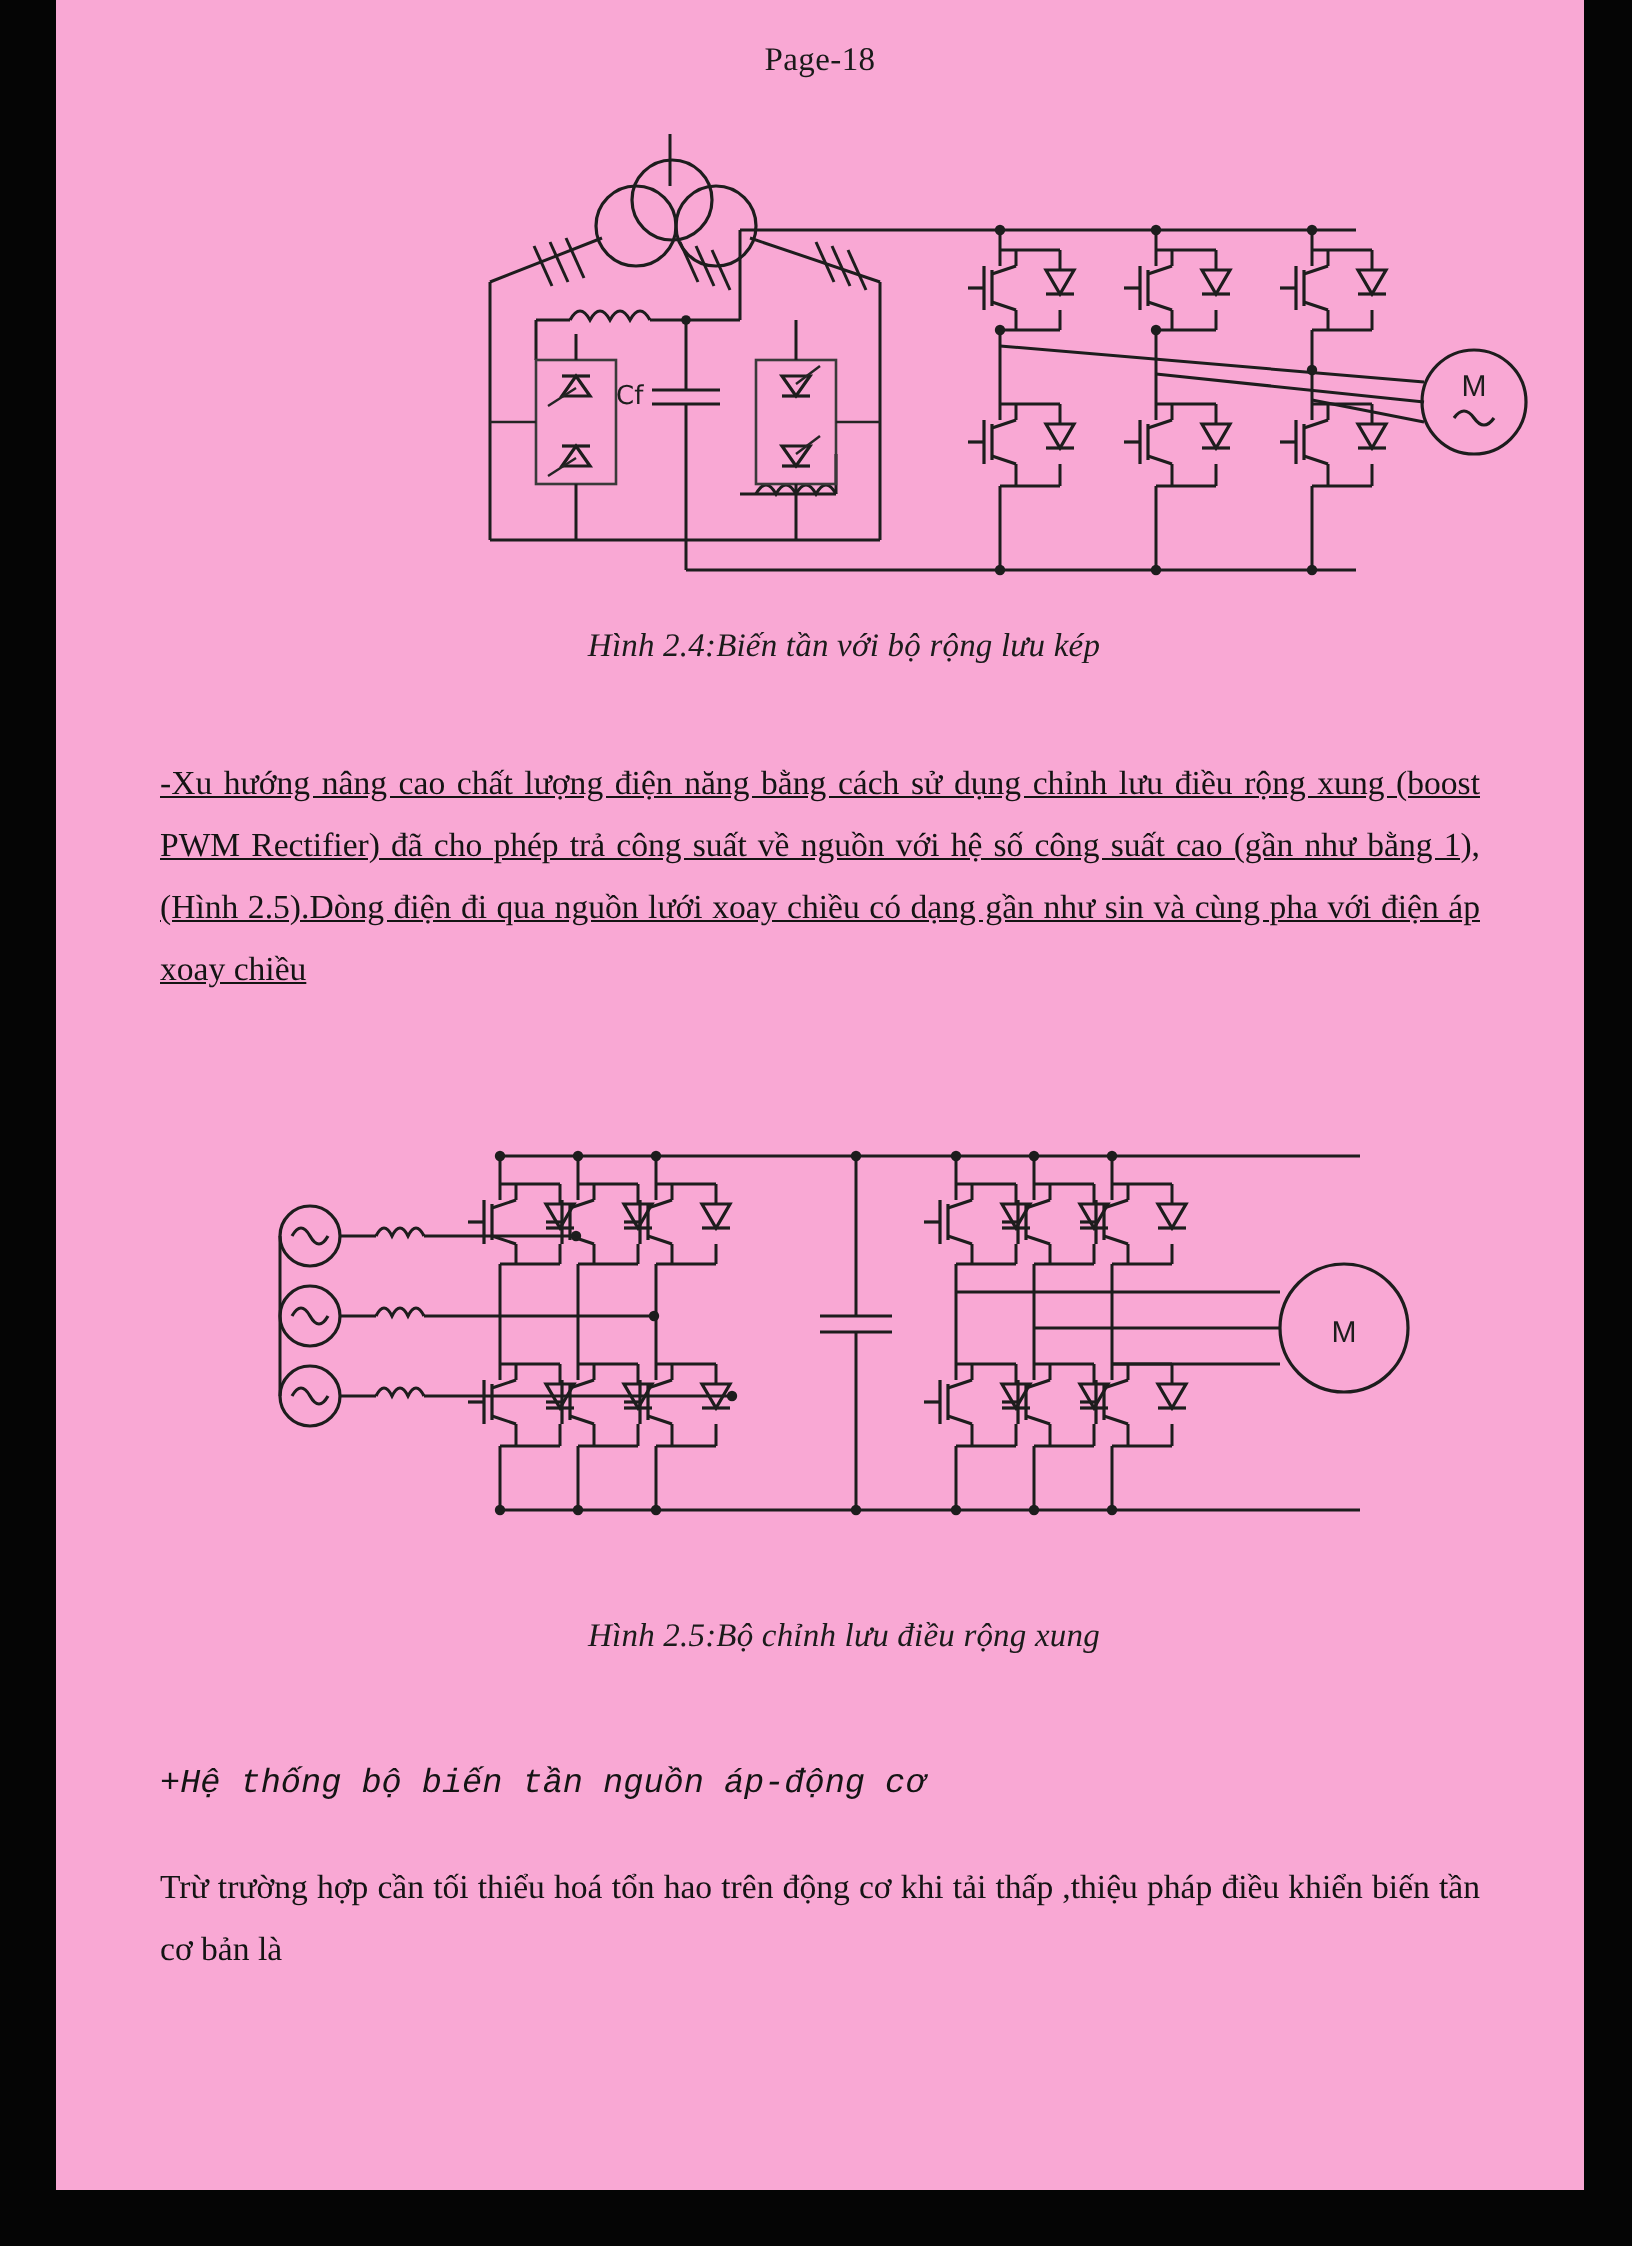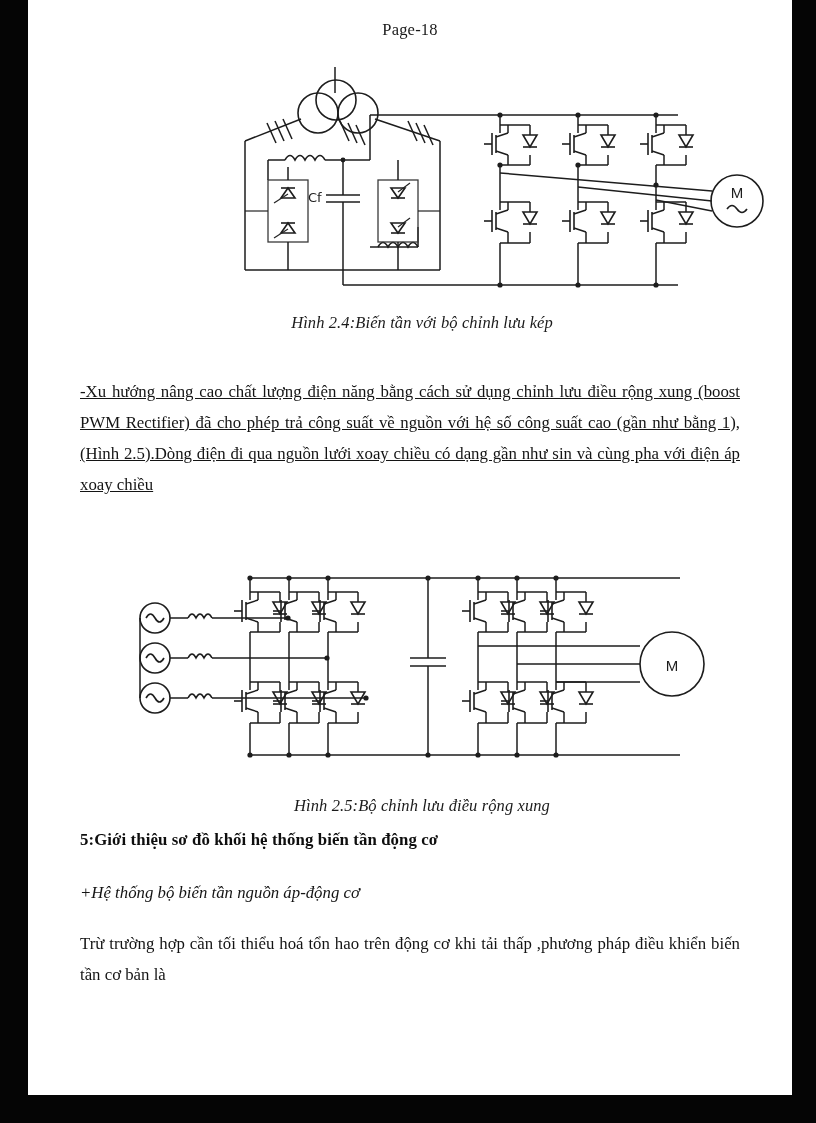--- a/index.html
+++ b/index.html
@@ -24,21 +24,21 @@
     background: #050505;
   }
 
   
   .page {
     position: absolute;
     left: 28px;
     top: 0px;
     width: 764px;
     height: 1095px;
-    background: #ffffff;
+    background: #f9a8d4;
     overflow: hidden;
   }
 
   .page-header {
     position: absolute;
     top: 20px;
     left: 0;
     width: 764px;
     text-align: center;
     font-size: 16.5px;
@@ -77,20 +77,21 @@
     font-weight: bold;
     color: #0e0e0e;
     letter-spacing: 0.1px;
   }
   .sub-italic {
     position: absolute;
     left: 52px;
     font-size: 16.8px;
     font-style: italic;
     color: #141414;
+    font-family: Liberation Mono, monospace;
   }
 
   svg { display: block; }
   .wire { stroke: #1d1d1d; stroke-width: 1.5; fill: none; }
   .wire-thin { stroke: #242424; stroke-width: 1.2; fill: none; }
   .comp { stroke: #1d1d1d; stroke-width: 1.6; fill: none; }
   .node { fill: #1d1d1d; }
   .box-dash { stroke: #3a3a3a; stroke-width: 1.3; fill: none; }
   .lbl {
     font-family: "DejaVu Sans", "Liberation Sans", sans-serif;
@@ -303,21 +304,21 @@
 
         <line class="wire" x1="460" y1="118" x2="672" y2="136"></line>
         <line class="wire" x1="538" y1="132" x2="672" y2="146"></line>
         <line class="wire" x1="616" y1="145" x2="672" y2="156"></line>
 
         <circle class="comp" cx="697" cy="146" r="26"></circle>
         <text class="lbl-m" x="697" y="143" text-anchor="middle">M</text>
         <path class="comp" d="M687,154 q5,-7 10,0 q5,7 10,0" stroke-width="1.4"></path>
       </svg>
 
-      <div class="figure-caption" style="margin-top:8px;">Hình 2.4:Biến tần với bộ chỉnh lưu kép</div>
+      <div class="figure-caption" style="margin-top:8px;">Hình 2.4:Biến tần với bộ rộng lưu kép</div>
     </div>
 
     <div class="body-text" style="top:376px;text-decoration:underline;">
       <p>-Xu hướng nâng cao chất lượng điện năng bằng cách sử dụng chỉnh lưu điều rộng xung (boost PWM Rectifier) đã cho phép trả công suất về nguồn với hệ số công suất cao (gần như bằng 1),(Hình 2.5).Dòng điện đi qua nguồn lưới xoay chiều có dạng gần như sin và cùng pha với điện áp xoay chiều</p>
     </div>
 
     <div class="figure-block" style="top:560px;">
       <svg width="764" height="230" viewBox="0 0 764 230">
 
         <g>
@@ -566,25 +567,24 @@
         </g>
 
         <line class="wire" x1="438" y1="86" x2="600" y2="86"></line>
         <line class="wire" x1="477" y1="104" x2="600" y2="104"></line>
         <line class="wire" x1="516" y1="122" x2="600" y2="122"></line>
 
         <circle class="comp" cx="632" cy="104" r="32"></circle>
         <text class="lbl-m" x="632" y="111" text-anchor="middle" font-size="18">M</text>
       </svg>
 
-      <div class="figure-caption" style="margin-top:6px;">Hình 2.5:Bộ chỉnh lưu điều rộng xung</div>
+      <div class="figure-caption" style="margin-top:18px;">Hình 2.5:Bộ chỉnh lưu điều rộng xung</div>
     </div>
 
-    <div class="heading-bold" style="top:830px;">5:Giới thiệu sơ đồ khối hệ thống biến tần động cơ</div>
 
     <div class="sub-italic" style="top:883px;">+Hệ thống bộ biến tần nguồn áp-động cơ</div>
 
     <div class="body-text" style="top:928px;">
-      <p>Trừ trường hợp cần tối thiểu hoá tổn hao trên động cơ khi tải thấp ,phương pháp điều khiển biến tần cơ bản là</p>
+      <p>Trừ trường hợp cần tối thiểu hoá tổn hao trên động cơ khi tải thấp ,thiệu pháp điều khiển biến tần cơ bản là</p>
     </div>
 
   </div>
 </div>
 
 </body></html>

